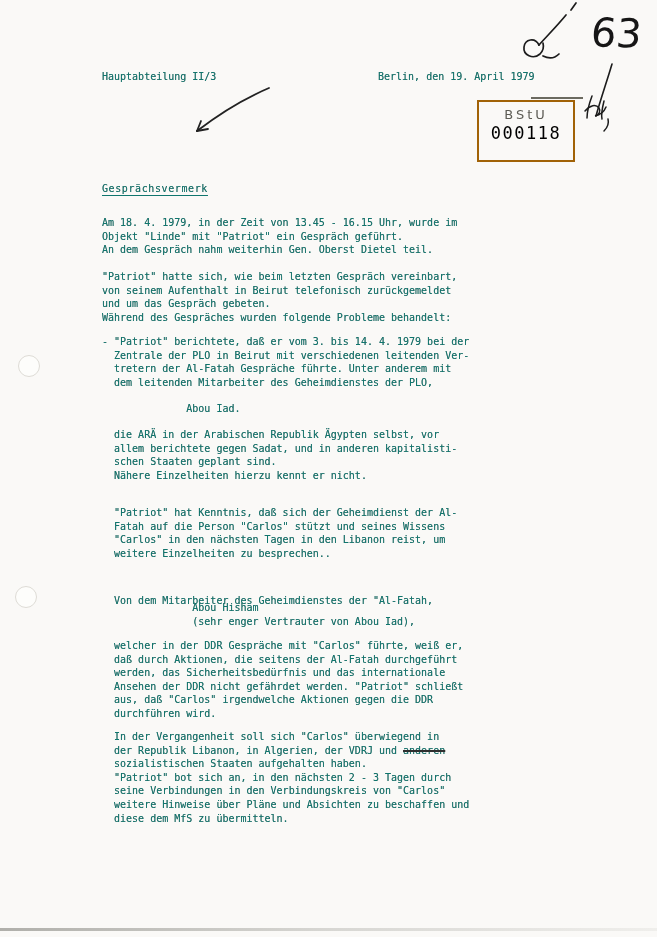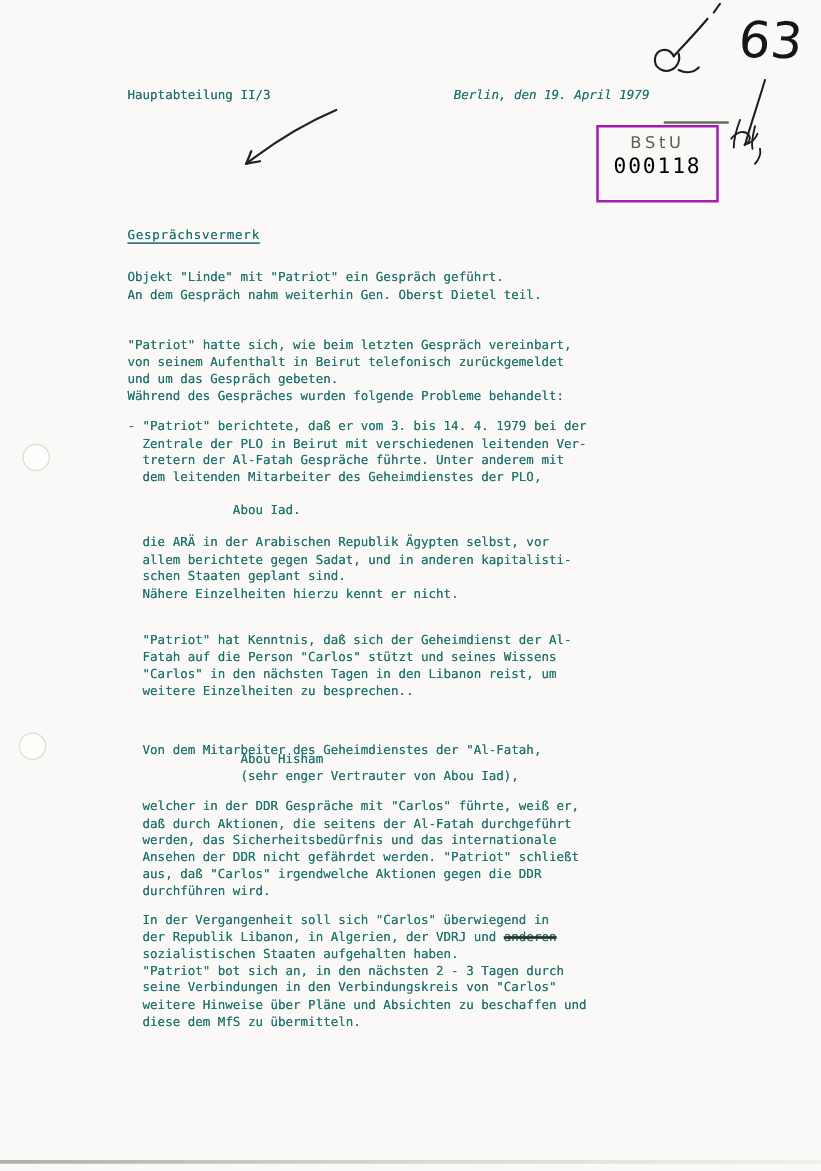--- a/index.html
+++ b/index.html
@@ -15,38 +15,38 @@
     position:absolute;
     white-space:pre;
     font-size:10px;
     line-height:13.6px;
     letter-spacing:0;
     color:#0f766e;
     text-shadow:0 0 0.5px rgba(58,58,58,0.6);
   }
   .para{left:102px;}
   .dept{left:102px;top:70px;}
-  .dateline{left:363px;top:70px;font-style:italic;}
+  .dateline{left:378px;top:70px;}
   .doc-title{
     left:102px;top:182px;
     text-decoration:underline;
     text-underline-offset:3px;
     text-decoration-thickness:1.2px;
     letter-spacing:0.6px;
   }
   .strike{
     text-decoration:line-through;
     text-decoration-thickness:2.2px;
     text-decoration-color:#2f2f2f;
   }
   .stamp{
     position:absolute;
     left:477px;top:100px;
     width:98px;height:62px;
-    border:2px solid #a21caf;
+    border:2px solid #a16207;
     box-sizing:border-box;
     text-align:center;
     background:transparent;
   }
   .stamp-line1{
     margin-top:5px;
     font-family:"DejaVu Sans", sans-serif;
     font-size:13px;
     letter-spacing:3px;
     color:#5d5c55;
@@ -108,21 +108,21 @@
 
   <div class="stamp">
     <div class="stamp-line1">BStU</div>
     <div class="stamp-line2">000118</div>
   </div>
   <div class="stamp-tail"></div>
 
   <div class="typed doc-title">Gesprächsvermerk</div>
 
   <div>
-      <div class="typed para" style="top: 216px;"><div>Objekt "Linde" mit "Patriot" ein Gespräch geführt.</div><div>An dem Gespräch nahm weiterhin Gen. Oberst Dietel teil.</div></div>
+      <div class="typed para" style="top: 216px;"><div>Am 18. 4. 1979, in der Zeit von 13.45 - 16.15 Uhr, wurde im</div><div>Objekt "Linde" mit "Patriot" ein Gespräch geführt.</div><div>An dem Gespräch nahm weiterhin Gen. Oberst Dietel teil.</div></div>
       <div class="typed para" style="top: 270px;"><div>"Patriot" hatte sich, wie beim letzten Gespräch vereinbart,</div><div>von seinem Aufenthalt in Beirut telefonisch zurückgemeldet</div><div>und um das Gespräch gebeten.</div><div>Während des Gespräches wurden folgende Probleme behandelt:</div></div>
       <div class="typed para" style="top: 335px;"><div>- "Patriot" berichtete, daß er vom 3. bis 14. 4. 1979 bei der</div><div>  Zentrale der PLO in Beirut mit verschiedenen leitenden Ver-</div><div>  tretern der Al-Fatah Gespräche führte. Unter anderem mit</div><div>  dem leitenden Mitarbeiter des Geheimdienstes der PLO,</div></div>
       <div class="typed para" style="top: 402px;"><div>              Abou Iad.</div></div>
       <div class="typed para" style="top: 428px;"><div>  die ARÄ in der Arabischen Republik Ägypten selbst, vor</div><div>  allem berichtete gegen Sadat, und in anderen kapitalisti-</div><div>  schen Staaten geplant sind.</div><div>  Nähere Einzelheiten hierzu kennt er nicht.</div></div>
       <div class="typed para" style="top: 506px;"><div>  "Patriot" hat Kenntnis, daß sich der Geheimdienst der Al-</div><div>  Fatah auf die Person "Carlos" stützt und seines Wissens</div><div>  "Carlos" in den nächsten Tagen in den Libanon reist, um</div><div>  weitere Einzelheiten zu besprechen..</div></div>
       <div class="typed para" style="top: 594px;"><div>  Von dem Mitarbeiter des Geheimdienstes der "Al-Fatah,</div></div>
       <div class="typed para" style="top: 601px;"><div>               Abou Hisham</div><div>               (sehr enger Vertrauter von Abou Iad),</div></div>
       <div class="typed para" style="top: 639px;"><div>  welcher in der DDR Gespräche mit "Carlos" führte, weiß er,</div><div>  daß durch Aktionen, die seitens der Al-Fatah durchgeführt</div><div>  werden, das Sicherheitsbedürfnis und das internationale</div><div>  Ansehen der DDR nicht gefährdet werden. "Patriot" schließt</div><div>  aus, daß "Carlos" irgendwelche Aktionen gegen die DDR</div><div>  durchführen wird.</div></div>
       <div class="typed para" style="top: 730px;"><div>  In der Vergangenheit soll sich "Carlos" überwiegend in</div><div><span>  der Republik Libanon, in Algerien, der VDRJ und </span><span class="strike">anderen</span></div><div>  sozialistischen Staaten aufgehalten haben.</div><div>  "Patriot" bot sich an, in den nächsten 2 - 3 Tagen durch</div><div>  seine Verbindungen in den Verbindungskreis von "Carlos"</div><div>  weitere Hinweise über Pläne und Absichten zu beschaffen und</div><div>  diese dem MfS zu übermitteln.</div></div>
     </div>

